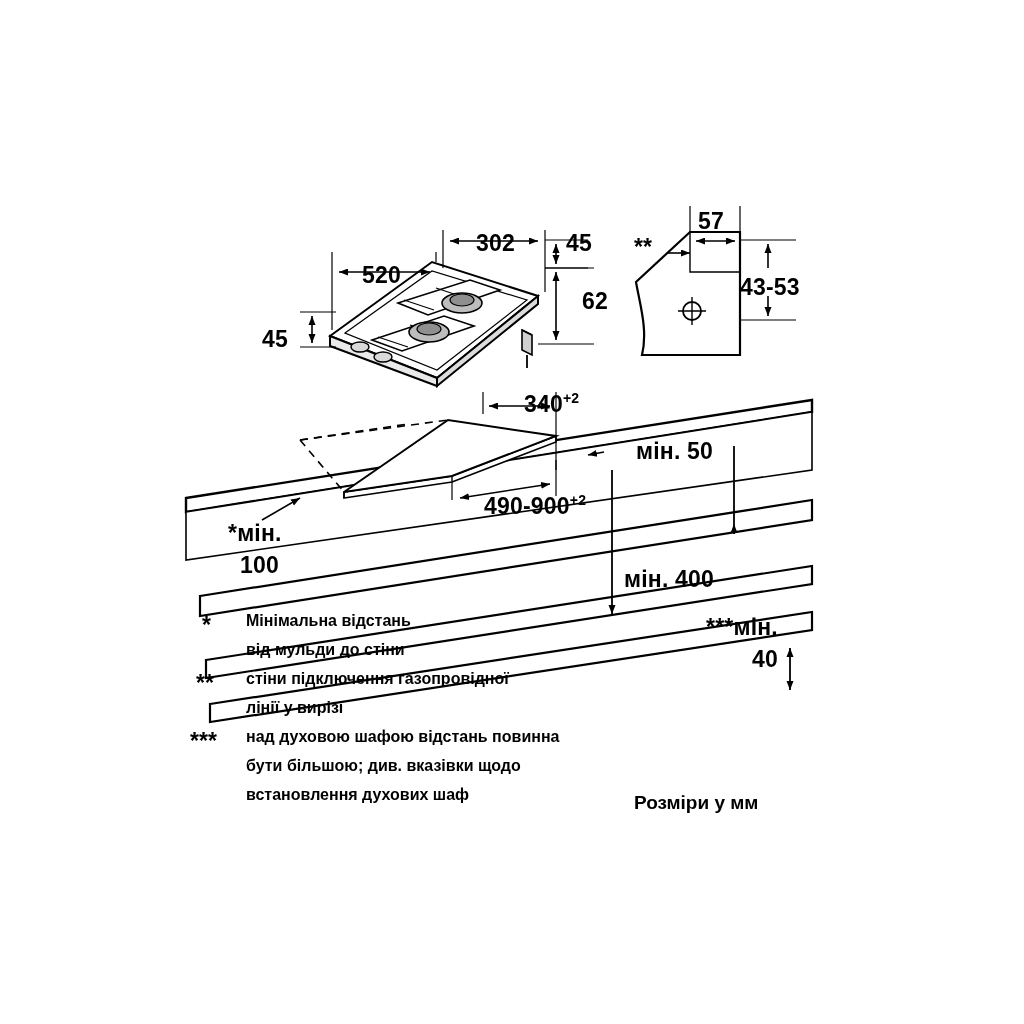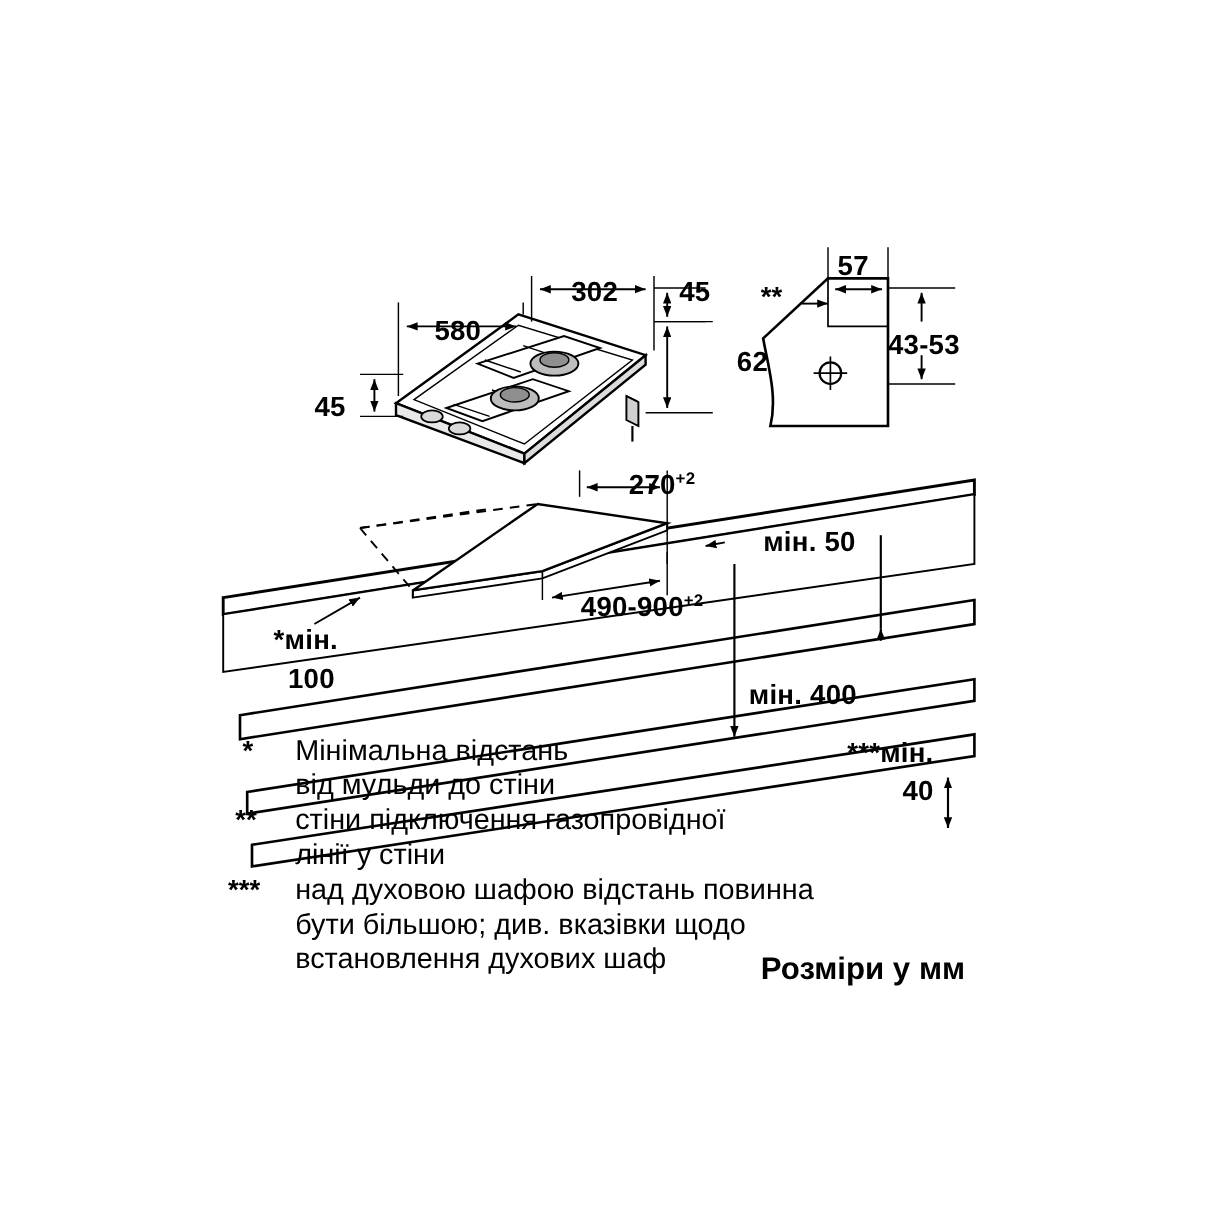--- a/index.html
+++ b/index.html
@@ -34,29 +34,29 @@
     font-size: 23px;
     font-weight: bold;
     letter-spacing: 0.2px;
   }
   .dim .sup {
     font-size: 14px;
     vertical-align: super;
     font-weight: bold;
   }
   .legend {
-    font-size: 24px;
-    font-weight: normal;
+    font-size: 16px;
+    font-weight: bold;
   }
   .legend-star {
     font-size: 23px;
     font-weight: bold;
   }
   .units {
-    font-size: 26px;
+    font-size: 19px;
     font-weight: bold;
   }
   .astk {
     font-size: 23px;
     font-weight: bold;
   }
 </style>
 </head>
 <body>
 
@@ -168,48 +168,48 @@
       <path d="M734,446 L734,524" stroke-width="1.8" marker-end="url(#arrHs)"></path>
       <path d="M734,524 L734,534" stroke-width="1.8"></path>
 
       <path d="M262,520 L300,498" stroke-width="1.6" marker-end="url(#arrH)"></path>
 
       <path d="M790,648 L790,690" stroke-width="1.8" marker-end="url(#arrH)" marker-start="url(#arrHs)"></path>
     </g>
   </svg>
 
   <div class="lbl dim" style="left:476px; top:230px;">302</div>
-  <div class="lbl dim" style="left:362px; top:262px;">580</div>
+  <div class="lbl dim" style="left:362px; top:262px;">520</div>
   <div class="lbl dim" style="left:566px; top:230px;">45</div>
-  <div class="lbl dim" style="left:614px; top:288px;">62</div>
+  <div class="lbl dim" style="left:582px; top:288px;">62</div>
   <div class="lbl dim" style="left:262px; top:326px;">45</div>
 
   <div class="lbl dim" style="left:698px; top:208px;">57</div>
   <div class="lbl dim" style="left:740px; top:274px;">43-53</div>
   <div class="lbl astk" style="left:634px; top:234px;">**</div>
 
-  <div class="lbl dim" style="left:524px; top:390px;"><span>270</span><span class="sup">+2</span></div>
+  <div class="lbl dim" style="left:524px; top:390px;"><span>340</span><span class="sup">+2</span></div>
   <div class="lbl dim" style="left:636px; top:438px;">мін. 50</div>
   <div class="lbl dim" style="left:484px; top:492px;"><span>490-900</span><span class="sup">+2</span></div>
   <div class="lbl dim" style="left:624px; top:566px;">мін. 400</div>
 
   <div class="lbl dim" style="left:228px; top:520px;text-align:right;"><span>*</span><span>мін.</span></div>
   <div class="lbl dim" style="left:240px; top:552px;">100</div>
 
   <div class="lbl dim" style="left:706px; top:614px;"><span>***</span><span>мін.</span></div>
   <div class="lbl dim" style="left:752px; top:646px;">40</div>
 
   <div>
     <div class="lbl legend-star" style="left:202px; top:612px;">*</div>
     <div class="lbl legend" style="left:246px; top:612px;">Мінімальна відстань</div>
     <div class="lbl legend" style="left:246px; top:641px;">від мульди до стіни</div>
 
     <div class="lbl legend-star" style="left:196px; top:670px;">**</div>
     <div class="lbl legend" style="left:246px; top:670px;">стіни підключення газопровідної</div>
-    <div class="lbl legend" style="left:246px; top:699px;">лінії у стіни</div>
+    <div class="lbl legend" style="left:246px; top:699px;">лінії у вирізі</div>
 
     <div class="lbl legend-star" style="left:190px; top:728px;">***</div>
     <div class="lbl legend" style="left:246px; top:728px;">над духовою шафою відстань повинна</div>
     <div class="lbl legend" style="left:246px; top:757px;">бути більшою; див. вказівки щодо</div>
     <div class="lbl legend" style="left:246px; top:786px;">встановлення духових шаф</div>
   </div>
 
   <div class="lbl units" style="left:634px; top:792px;">Розміри у мм</div>
 
 </div>

